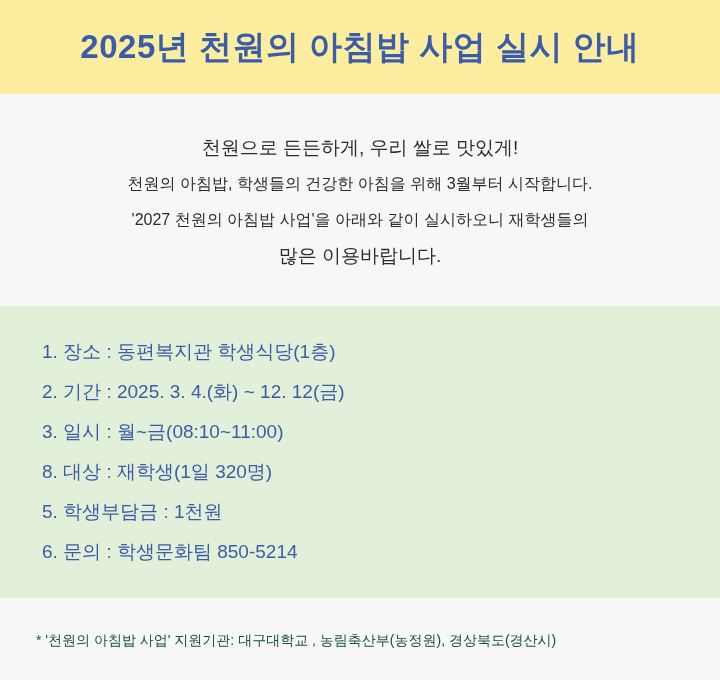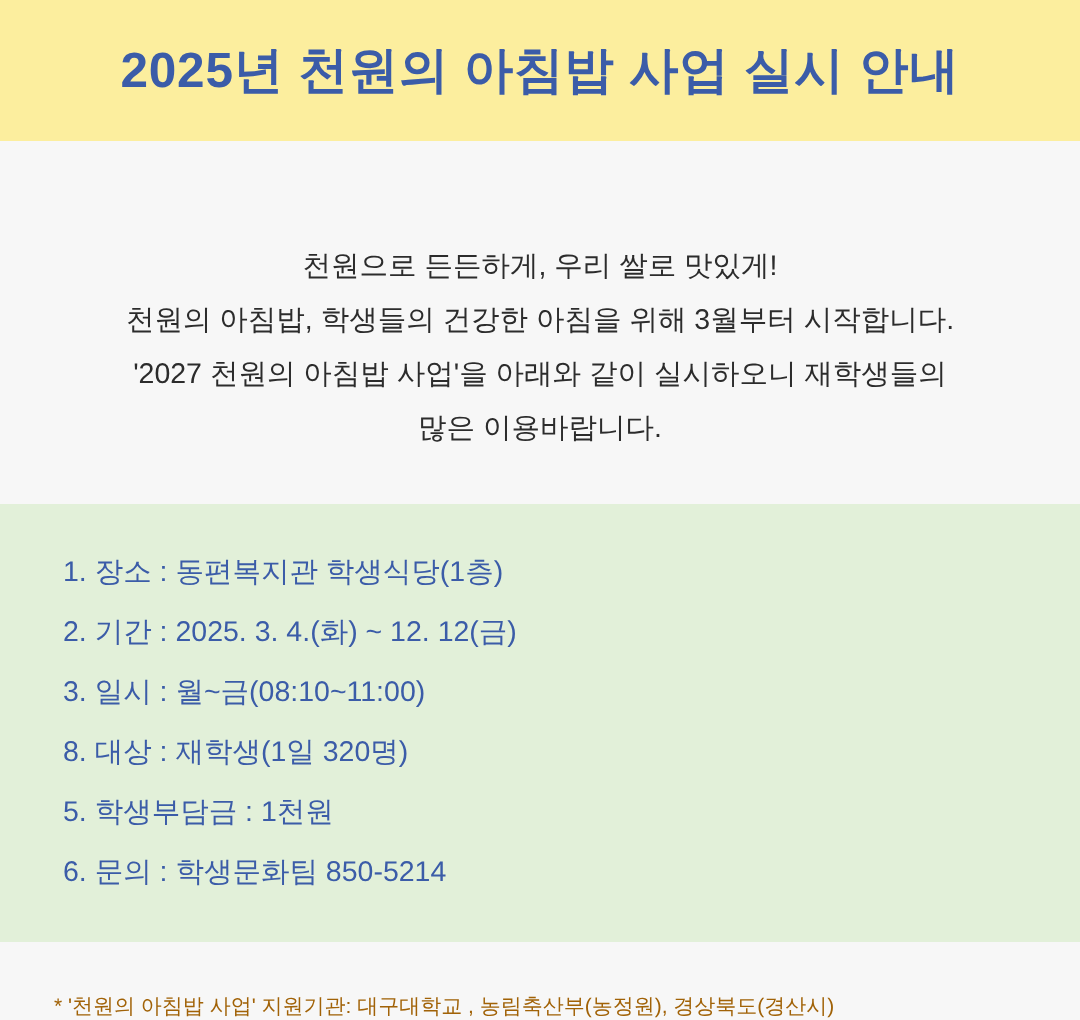--- a/index.html
+++ b/index.html
@@ -34,51 +34,50 @@
     font-weight: bold;
     color: #3b5ca8;
     letter-spacing: 0.5px;
     text-align: center;
     white-space: nowrap;
   }
   .intro {
     padding: 36px 22px 14px 22px;
     text-align: center;
     box-sizing: border-box;
-    margin-top: 30px;
   }
   .intro-line {
     font-size: 19px;
     color: #2c2c2c;
     line-height: 36px;
     white-space: nowrap;
   }
   .intro-line.wide {
-    font-size: 19px;
+    font-size: 16px;
     text-align: center;
   }
   .details-band {
     margin-top: 18px;
     width: 100%;
     background: #e2f0d9;
     padding: 26px 0 26px 0;
     box-sizing: border-box;
   }
   .detail-item {
     font-size: 19px;
     color: #3b5ca8;
     font-weight: normal;
     line-height: 40px;
     padding-left: 42px;
     white-space: nowrap;
   }
   .footnote {
     padding: 34px 0 0 36px;
     font-size: 14px;
-    color: #a16207;
+    color: #14532d;
     white-space: nowrap;
   }
 </style>
 </head>
 <body>
 
 <div class="poster">
 
   <div class="title-band">
     <div class="title-text">2025년 천원의 아침밥 사업 실시 안내</div>

